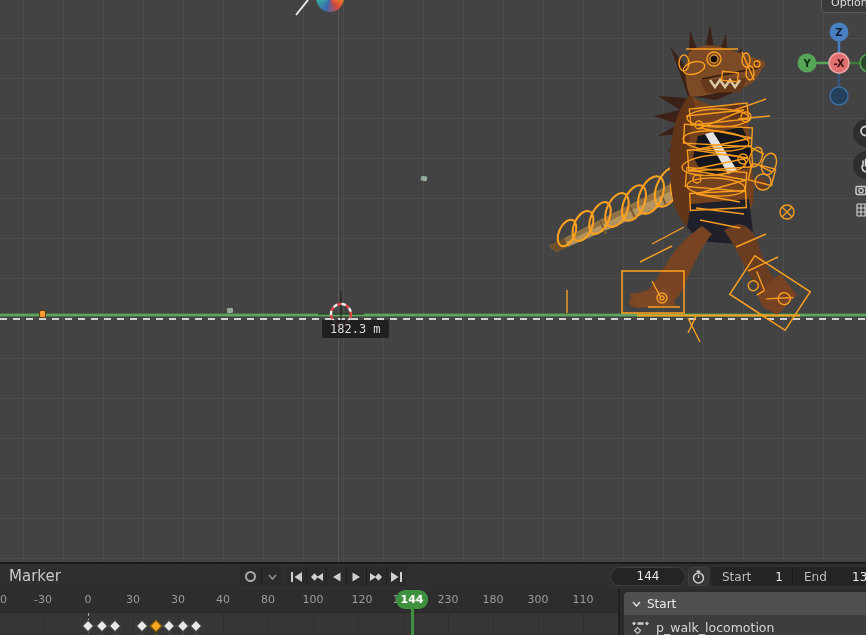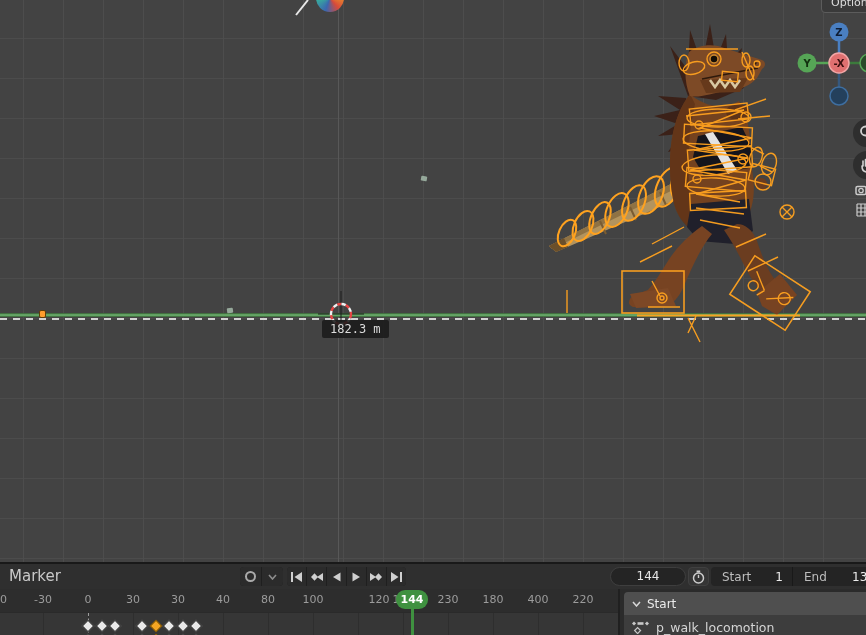--- a/index.html
+++ b/index.html
@@ -335,26 +335,26 @@
       <div class="tracks">
         <div class="ruler" id="ruler">
             <span class="tick" style="left: -2px;">-40</span>
             <span class="tick" style="left: 43px;">-30</span>
             <span class="tick" style="left: 88px;">0</span>
             <span class="tick" style="left: 133px;">30</span>
             <span class="tick" style="left: 178px;">30</span>
             <span class="tick" style="left: 223px;">40</span>
             <span class="tick" style="left: 268px;">80</span>
             <span class="tick" style="left: 313px;">100</span>
-            <span class="tick" style="left: 379px;">120</span>
+            <span class="tick" style="left: 362px;">120</span>
             <span class="tick" style="left: 403px;">140</span>
             <span class="tick" style="left: 448px;">230</span>
             <span class="tick" style="left: 493px;">180</span>
-            <span class="tick" style="left: 538px;">400</span>
-            <span class="tick" style="left: 583px;">220</span>
+            <span class="tick" style="left: 538px;">300</span>
+            <span class="tick" style="left: 583px;">110</span>
           </div>
         <div class="keys" id="keys">
             <div class="col" style="left: 42.5px;"></div>
             <div class="col" style="left: 87.5px;"></div>
             <div class="col" style="left: 132.5px;"></div>
             <div class="col" style="left: 177.5px;"></div>
             <div class="col" style="left: 222.5px;"></div>
             <div class="col" style="left: 267.5px;"></div>
             <div class="col" style="left: 312.5px;"></div>
             <div class="col" style="left: 357.5px;"></div>

